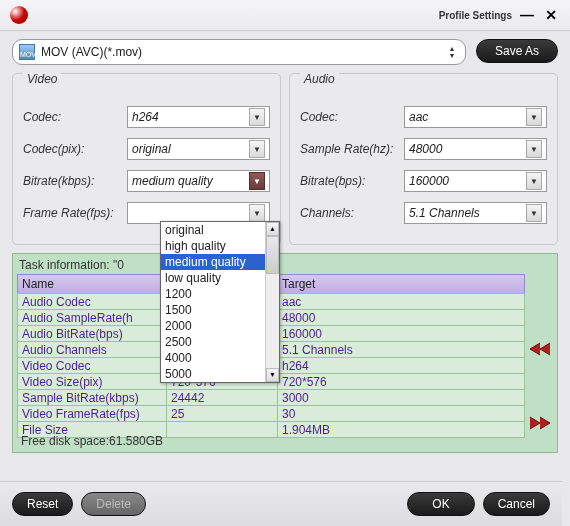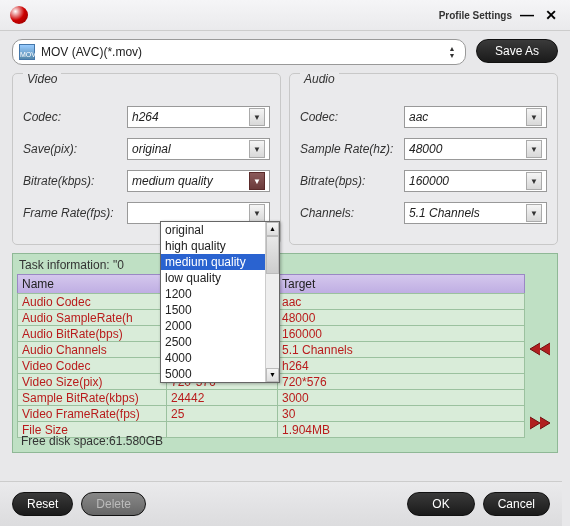--- a/index.html
+++ b/index.html
@@ -32,21 +32,21 @@
 .dropdown-list .scroll { position:absolute; right:0; top:0; bottom:0; width:14px; background:#eee; border-left:1px solid #ccc; display:flex; flex-direction:column; }
 .dropdown-list .scroll .sbtn{height:14px;background:linear-gradient(#f5f5f5,#ddd);border:1px solid #bbb;font-size:7px;text-align:center;line-height:12px;cursor:pointer;}
 .dropdown-list .scroll .thumb{flex:0 0 38px;background:linear-gradient(#e8e8e8,#ccc);border:1px solid #bbb;margin:0;}
 .dropdown-list .scroll .track{flex:1;}
 .task-panel { margin-top: 8px; background: #bfe0c4; border: 1px solid #8fb896; padding: 2px; position: relative; height: 200px; }
 .task-title { color: #333; padding: 2px 4px; }
 .task-table { margin: 0 2px; }
 .task-header { display: flex; }
 .task-header .h { background: linear-gradient(#d4c7ed,#bfaee3); border: 1px solid #9a88c4; padding: 2px 4px; color: #222; }
 .task-row { display: flex; }
-.task-row .c { background: #d9ecd9; border: 1px solid #9bc19f; padding: 1px 4px; color: #b91c1c; margin-top:-1px; height:17px; overflow:hidden; white-space:nowrap; }
+.task-row .c { background: #d9ecd9; border: 1px solid #9bc19f; padding: 1px 4px; color: #4c1d95; margin-top:-1px; height:17px; overflow:hidden; white-space:nowrap; }
 .c.col0,.h.col0{ width: 150px; }
 .c.col1,.h.col1{ width: 112px; margin-left:-1px;}
 .c.col2,.h.col2{ width: 248px; margin-left:-1px;}
 .h.col1{width:112px;}
 .freespace { color: #333; padding: 2px 4px; position:absolute; bottom:2px; left:4px; }
 .nav-arrow { position: absolute; right: 18px; cursor: pointer; }
 .nav-arrow.up { top: 310px; }
 .nav-arrow.down { top: 384px; }
 .nav-arrow svg { width: 24px; height: 16px; }
 .footer { position: absolute; bottom: 0; left: 0; right: 8px; padding: 10px 12px; display: flex; align-items: center; background: linear-gradient(#eaeaec,#dcdcde); border-top: 1px solid #ccc; }
@@ -80,21 +80,21 @@
     <div class="group">
       <div class="legend">Video</div>
       <div class="field-row">
           <label>Codec:</label>
         <div class="combo">
             <span class="val">h264</span>
             <span class="arrow-btn">▼</span>
           </div>
         </div>
       <div class="field-row">
-          <label>Save(pix):</label>
+          <label>Codec(pix):</label>
         <div class="combo">
             <span class="val">original</span>
             <span class="arrow-btn">▼</span>
           </div>
         </div>
       <div class="field-row">
           <label>Bitrate(kbps):</label>
         <div class="combo">
             <span class="val">medium quality</span>
             <span class="arrow-btn active">▼</span>

